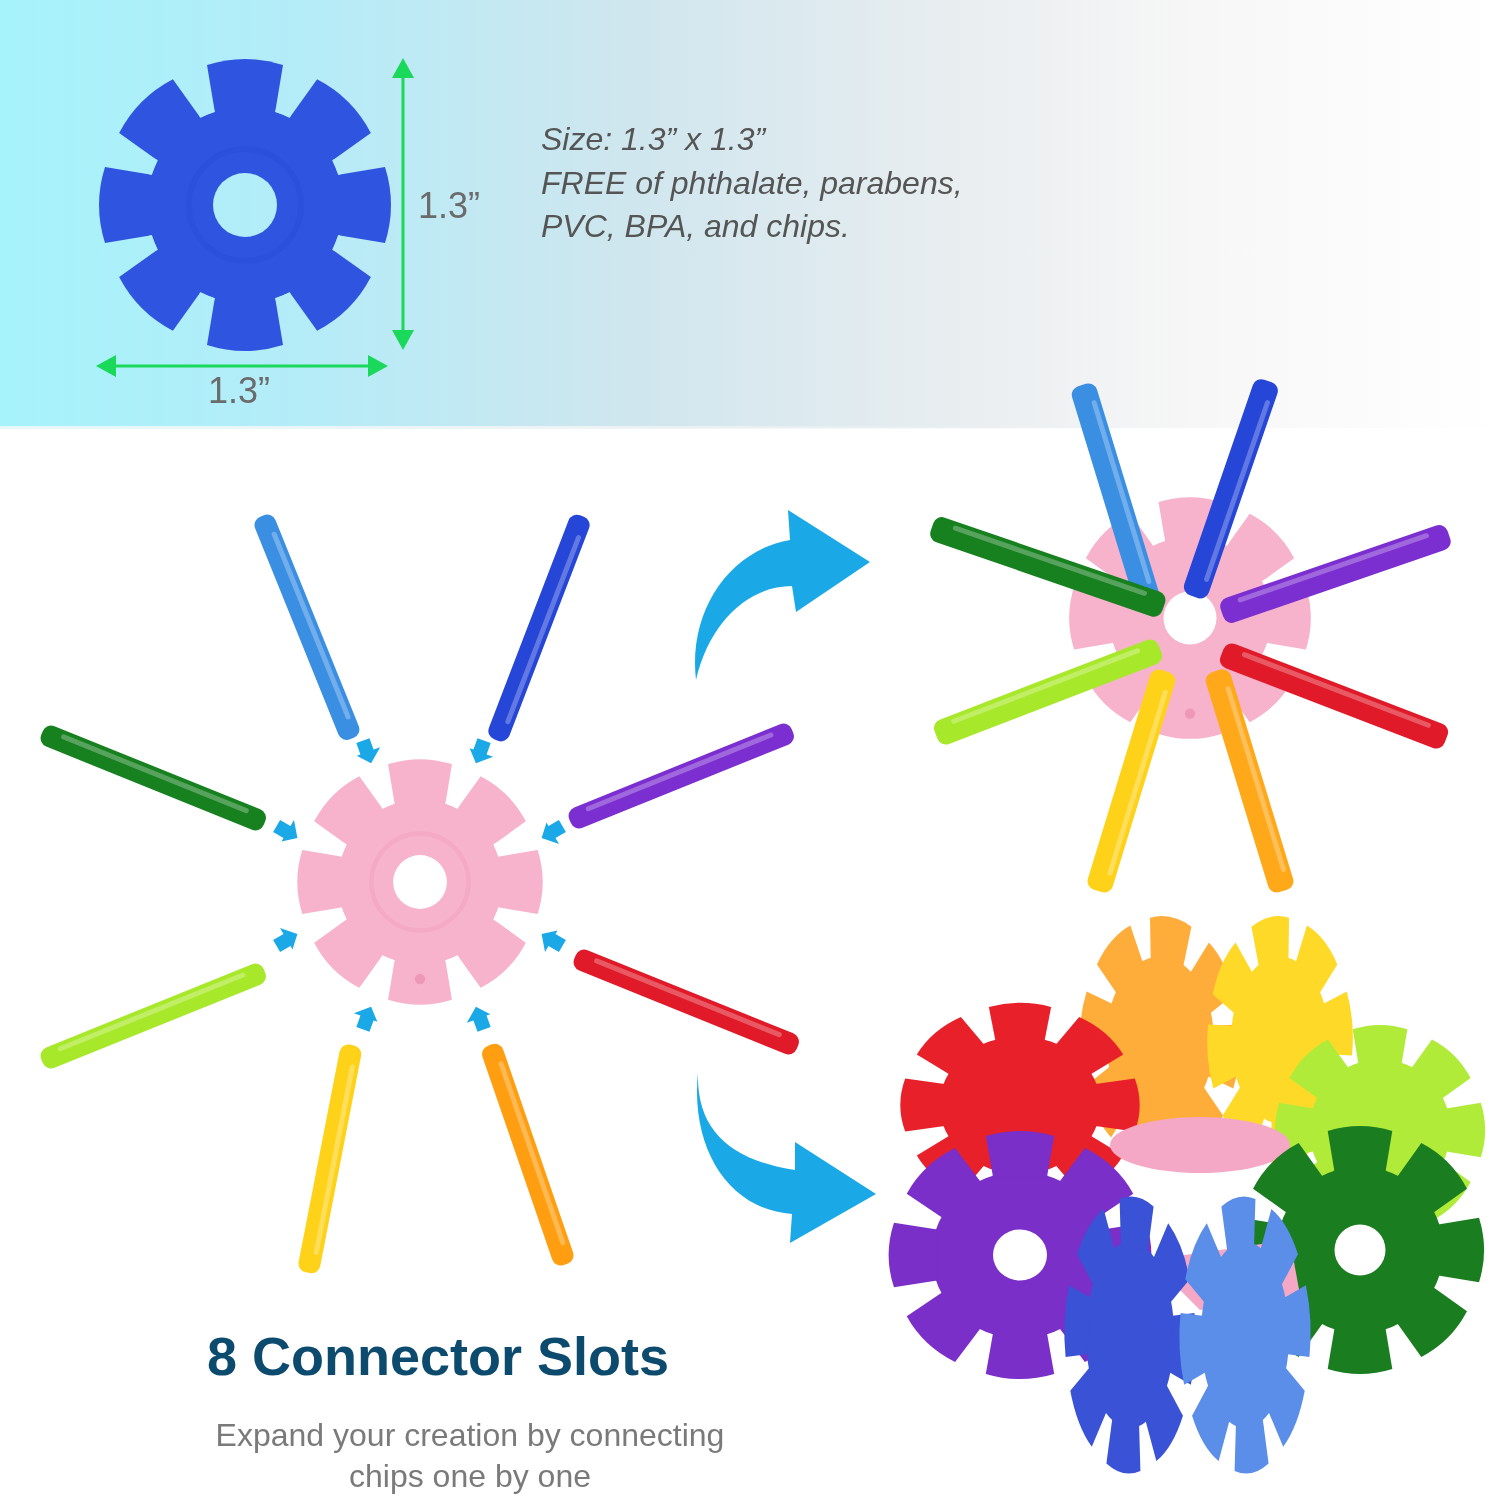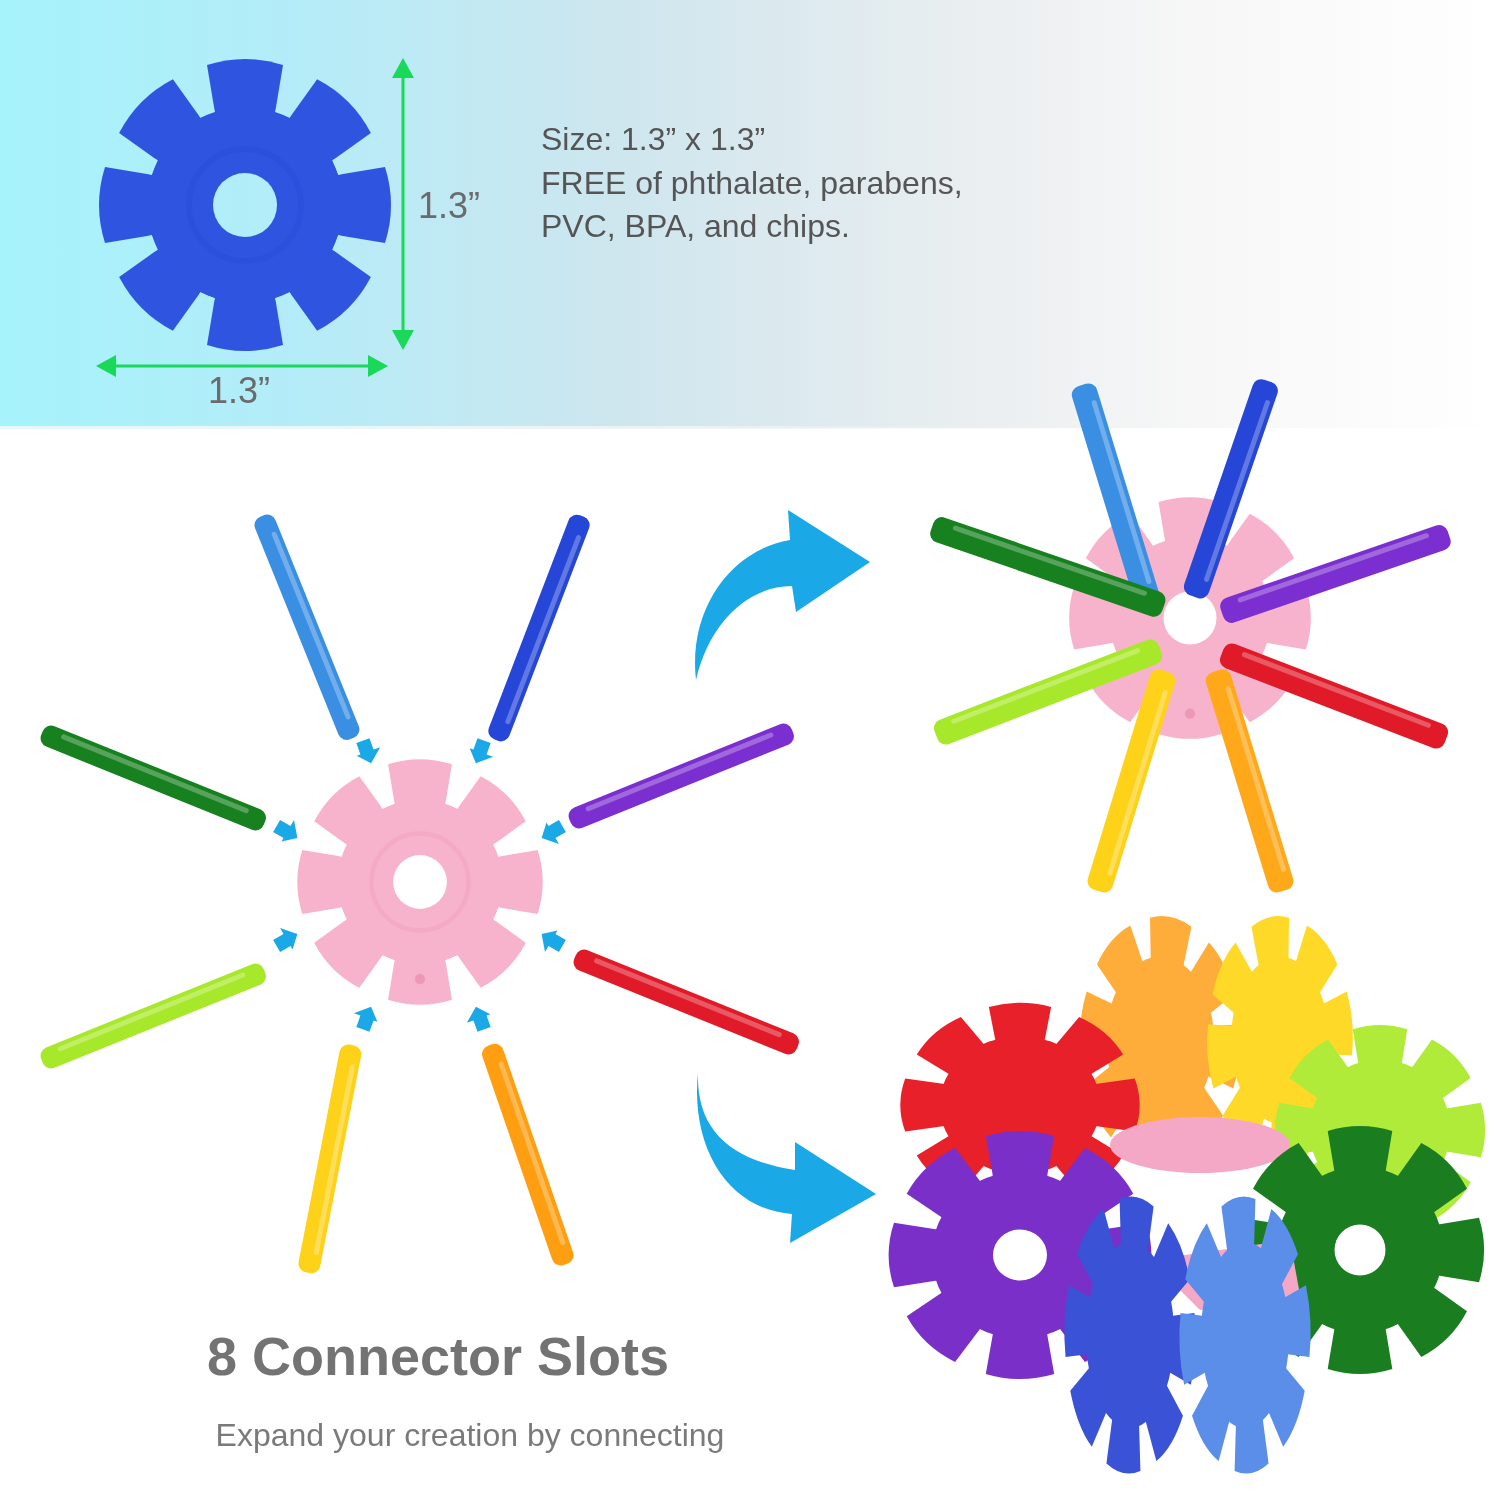--- a/index.html
+++ b/index.html
@@ -5,23 +5,23 @@
   html, body { margin: 0; padding: 0; }
   body { width: 1498px; height: 1500px; position: relative; background: #ffffff; overflow: hidden;
          font-family: "Liberation Sans", sans-serif; }
   .band { position: absolute; left: 0; top: 0; width: 1498px; height: 428px;
           background: linear-gradient(90deg, #a6f3fb 0%, #b4ecf8 20%, #cfe6ee 42%, #eaeef0 65%, #f7f7f7 80%, #ffffff 100%); }
   .band-edge { position: absolute; left: 0; top: 426px; width: 1180px; height: 3px;
                background: linear-gradient(90deg, #e7f8fb, #eef3f4, rgba(255,255,255,0)); }
   .abs { position: absolute; }
   .dim-label { position: absolute; font-weight: 400; font-size: 36px; color: #6b6b6b; }
   .specs { position: absolute; left: 541px; top: 118px; font-size: 32px; line-height: 43.5px; color: #555555; }
-  .specs div { white-space: nowrap; }
+  .specs div { white-space: nowrap; font-style: italic; }
   .headline { position: absolute; left: 0; width: 876px; top: 1325px; text-align: center;
-              font-weight: 700; font-size: 54px; color: #737373; }
+              font-weight: 700; font-size: 54px; color: #0c4a6e; }
   .subline { position: absolute; left: 0; width: 876px; top: 1415px; text-align: center;
              font-size: 32px; line-height: 41px; color: #7a7a7a; margin-left: 32px; }
   .chip { position: absolute; height: 22px; border-radius: 9px; transform-origin: 0 50%; }
   .chip::after { content: ""; position: absolute; left: 8%; right: 8%; top: 4px; height: 5px; border-radius: 3px;
                  background: rgba(255,255,255,0.28); }
   svg { overflow: visible; }
 </style>
 </head>
 <body>
 
@@ -184,13 +184,14 @@
         <g fill="#5b8ee8">
           <use href="#gear"></use>
         </g>
       </g>
   </g>
 </svg>
 
 <div class="headline">8 Connector Slots</div>
 <div class="subline">
   <div>Expand your creation by connecting</div>
+  <div>chips one by one</div>
 </div>
 
 </body></html>

